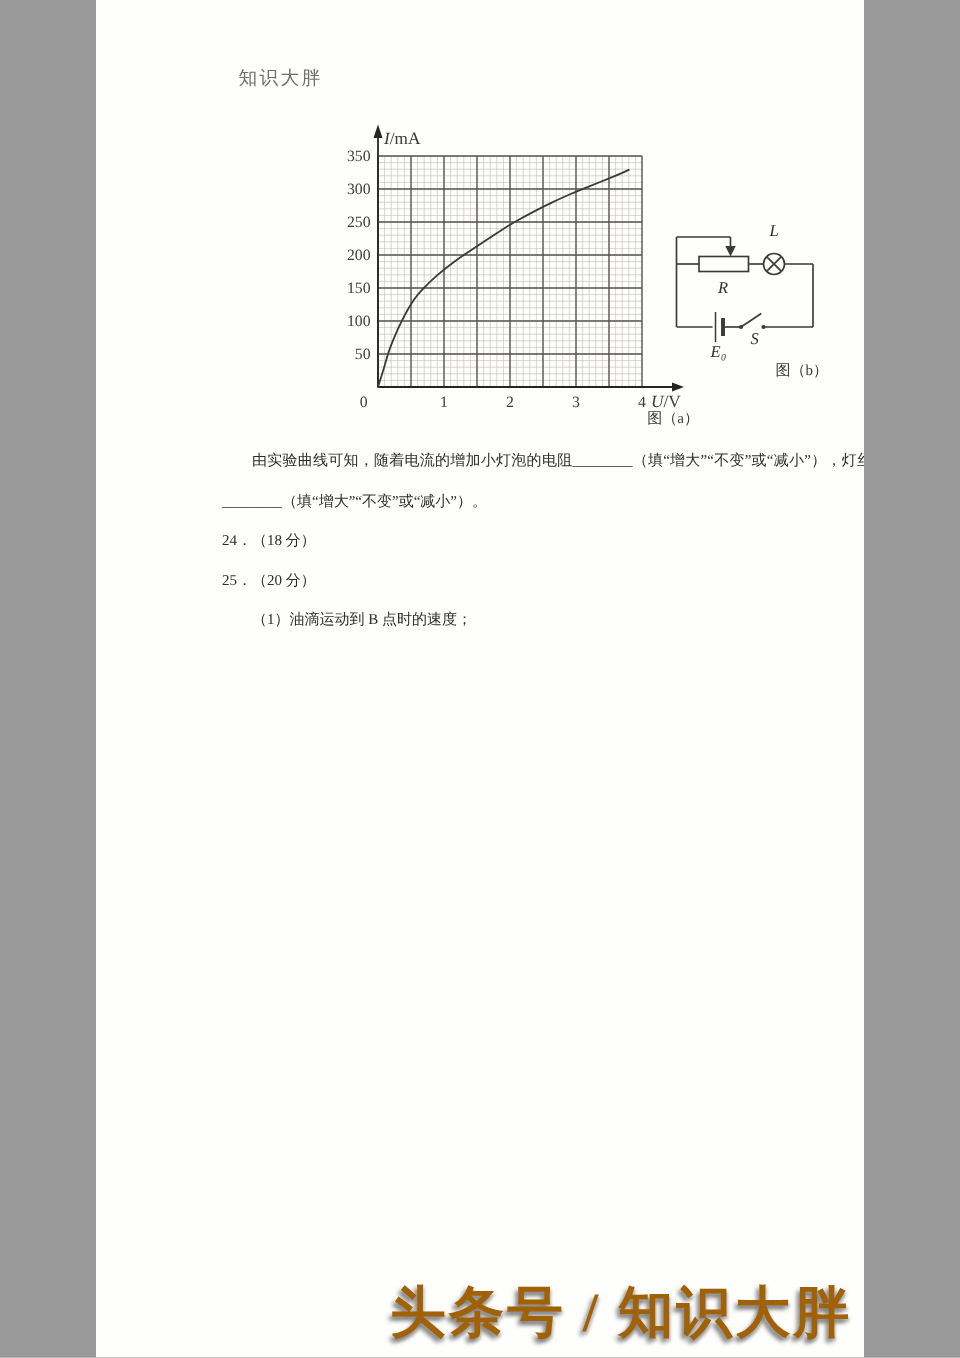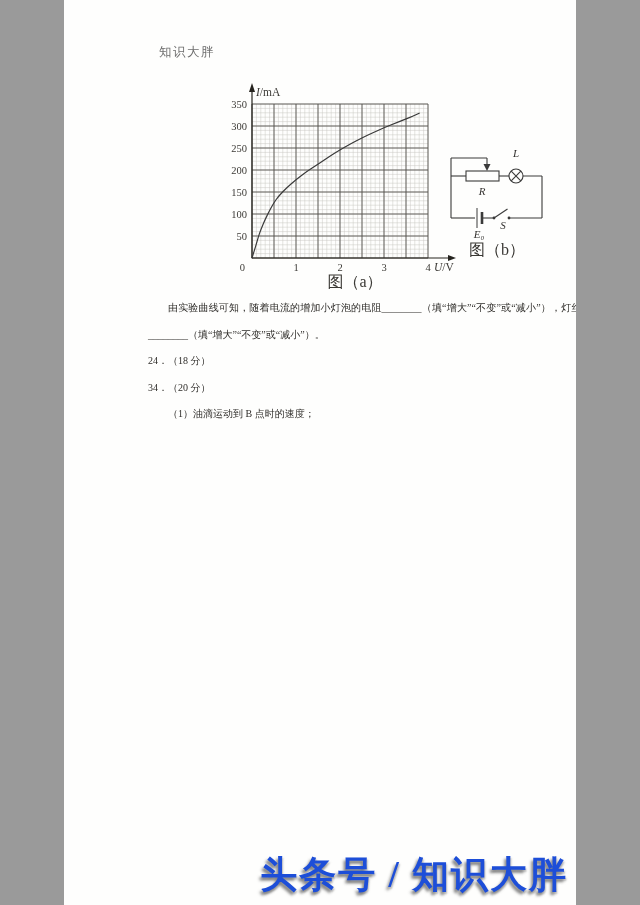--- a/index.html
+++ b/index.html
@@ -8,34 +8,34 @@
     background:#fefefdff;background-color:#fefefd;overflow:hidden;
     font-family:"Liberation Serif","DejaVu Serif",serif;color:#2e2c29;
   }
   .wm-top{
     position:absolute;left:95px;top:44px;font-size:12.5px;letter-spacing:1.5px;
     color:#6e6e6e;
   }
   .figure-area{position:absolute;left:0;top:0;width:640px;height:295px;}
   .graph-svg{position:absolute;left:146px;top:80px;width:256px;height:200px;}
   .circuit-svg{position:absolute;left:378px;top:142px;width:125px;height:100px;}
-  .cap{position:absolute;font-size:16px;color:#3a3834;text-align:center;}
-  .cap-a{left:163px;top:272px;width:256px;}
+  .cap{position:absolute;font-size:10px;color:#3a3834;text-align:right;}
+  .cap-a{left:146px;top:272px;width:256px;}
   .cap-b{left:378px;top:240px;width:110px;}
   .tick{font-size:10.5px;fill:#3c3a36;font-family:"Liberation Serif","DejaVu Serif",serif;}
   .axlab{font-size:11.5px;fill:#3c3a36;font-family:"Liberation Serif","DejaVu Serif",serif;}
   .it{font-style:italic;}
   .circ-lab{font-size:11px;fill:#343230;font-family:"Liberation Serif","DejaVu Serif",serif;}
   .content{position:absolute;left:84px;top:295px;width:474px;}
   .content p{margin:0;font-size:10px;line-height:26.6px;text-align:justify;}
   .content p.indent{text-indent:2em;}
   .wm-bottom{
     position:absolute;right:8px;top:850px;
     font-size:37px;font-weight:bold;letter-spacing:2px;white-space:nowrap;
-    color:#1d4ed8;
+    color:#a16207;
     text-shadow:-2px 3px 3px rgba(120,120,120,.9), 1px 2px 2px rgba(160,160,160,.65);
   }
 </style>
 </head>
 <body>
 
 <div class="page">
 
   <div class="wm-top">知识大胖</div>
 
@@ -205,19 +205,19 @@
       <text x="37" y="96" text-anchor="middle" class="circ-lab it">E₀</text>
       <text x="61" y="87" text-anchor="middle" class="circ-lab it">S</text>
     </svg>
 
     <div class="cap cap-b">图（b）</div>
   </div>
 
   <div class="content" id="content">
       <p class="indent">由实验曲线可知，随着电流的增加小灯泡的电阻________（填“增大”“不变”或“减小”），灯丝的电阻率________（填“增大”“不变”或“减小”）。</p>
       <p class="">24．（18 分）</p>
-      <p class="">34．（20 分）</p>
+      <p class="">25．（20 分）</p>
       <p class="indent">（1）油滴运动到 B 点时的速度；</p>
     </div>
 
   <div class="wm-bottom">头条号 / 知识大胖</div>
 
 </div>
 
 </body></html>

